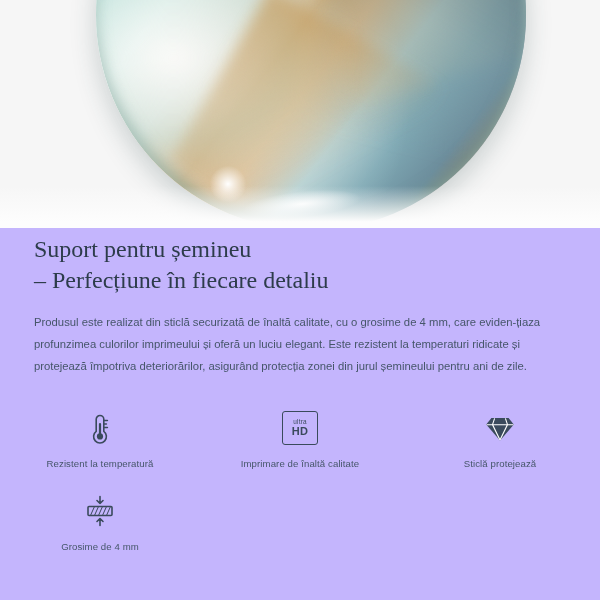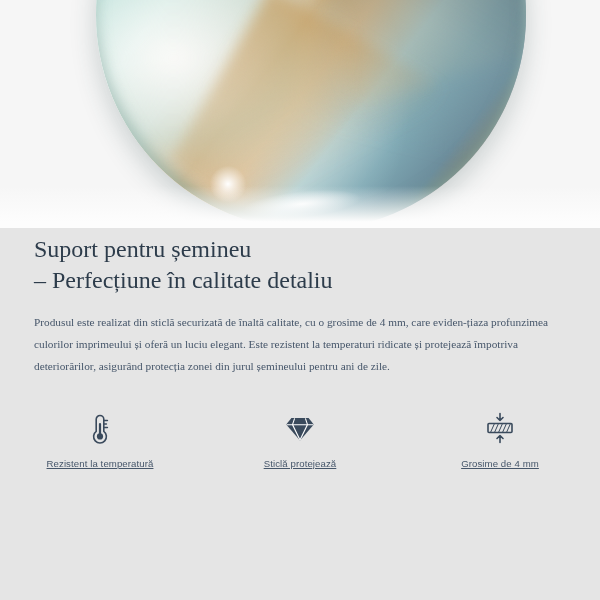--- a/index.html
+++ b/index.html
@@ -10,21 +10,21 @@
     width: 600px;
     height: 600px;
     background: #ffffff;
     font-family: "Liberation Sans", sans-serif;
     overflow: hidden;
   }
   .page {
     position: relative;
     width: 600px;
     height: 600px;
-    background: #e5e5e5;
+    background: #c4b5fd;
     overflow: hidden;
   }
 
   
   .hero {
     position: absolute;
     top: 0;
     left: 0;
     width: 600px;
     height: 228px;
@@ -147,21 +147,20 @@
   .headline .line {
     display: block;
   }
   .body-copy {
     margin: 16px 0 0 0;
     padding: 0 34px 0 34px;
     font-size: 11.3px;
     line-height: 1.95;
     color: #46566a;
     max-width: 545px;
-    font-family: Liberation Serif, serif;
   }
 
   
   .features {
     position: absolute;
     top: 400px;
     left: 0;
     width: 600px;
     display: grid;
     grid-template-columns: repeat(3, 1fr);
@@ -179,21 +178,20 @@
     display: flex;
     align-items: center;
     justify-content: center;
   }
   .feature-label {
     margin-top: 8px;
     font-size: 9.6px;
     color: #46566a;
     text-align: center;
     letter-spacing: 0.1px;
-    text-decoration: underline;
   }
   .icon-stroke {
     stroke: #3a4a5c;
     fill: none;
     stroke-width: 1.6;
     stroke-linecap: round;
     stroke-linejoin: round;
   }
   .icon-fill {
     fill: #3a4a5c;
@@ -236,39 +234,48 @@
       <div class="edge"></div>
       <div class="glint"></div>
       <div class="glint2"></div>
     </div>
     <div class="hero-fade"></div>
   </div>
 
   <div class="content">
     <h1 class="headline">
       <span class="line">Suport pentru șemineu</span>
-      <span class="line">– Perfecțiune în calitate detaliu</span>
+      <span class="line">– Perfecțiune în fiecare detaliu</span>
     </h1>
     <p class="body-copy">Produsul este realizat din sticlă securizată de înaltă calitate, cu o grosime de 4 mm, care eviden-țiaza profunzimea culorilor imprimeului și oferă un luciu elegant. Este rezistent la temperaturi ridicate și protejează împotriva deteriorărilor, asigurând protecția zonei din jurul șemineului pentru ani de zile.</p>
   </div>
 
   <div class="features">
 
     <div class="feature">
       <div class="feature-icon">
         <svg width="34" height="38" viewBox="0 0 34 38" aria-hidden="true">
           <path class="icon-stroke" d="M17 6.5c-2.1 0-3.8 1.7-3.8 3.8v12.1a6.4 6.4 0 1 0 7.6 0V10.3c0-2.1-1.7-3.8-3.8-3.8z"></path>
           <circle class="icon-fill" cx="17" cy="27.4" r="3.1"></circle>
           <rect class="icon-fill" x="15.9" y="14" width="2.2" height="12" rx="1.1"></rect>
           <path class="icon-stroke" d="M21.4 11.5h3M21.4 15h2M21.4 18.5h3"></path>
         </svg>
       </div>
       <div class="feature-label">Rezistent la temperatură</div>
     </div>
 
+    <div class="feature">
+      <div class="feature-icon">
+        <div class="hd-box">
+          <div class="hd-small">ultra</div>
+          <div class="hd-big">HD</div>
+        </div>
+      </div>
+      <div class="feature-label">Imprimare de înaltă calitate</div>
+    </div>
 
 
     <div class="feature">
       <div class="feature-icon">
         <svg width="36" height="34" viewBox="0 0 36 34" aria-hidden="true">
           <path class="icon-fill" d="M9.4 7h17.2l5.2 6.6L18 29.5 4.2 13.6 9.4 7z"></path>
           <path d="M4.6 13.7h26.8M12.6 7.3l-2.1 6.3L18 29M23.4 7.3l2.1 6.3L18 29" stroke="#ffffff" stroke-width="1.1" fill="none"></path>
         </svg>
       </div>
       <div class="feature-label">Sticlă protejează</div>

